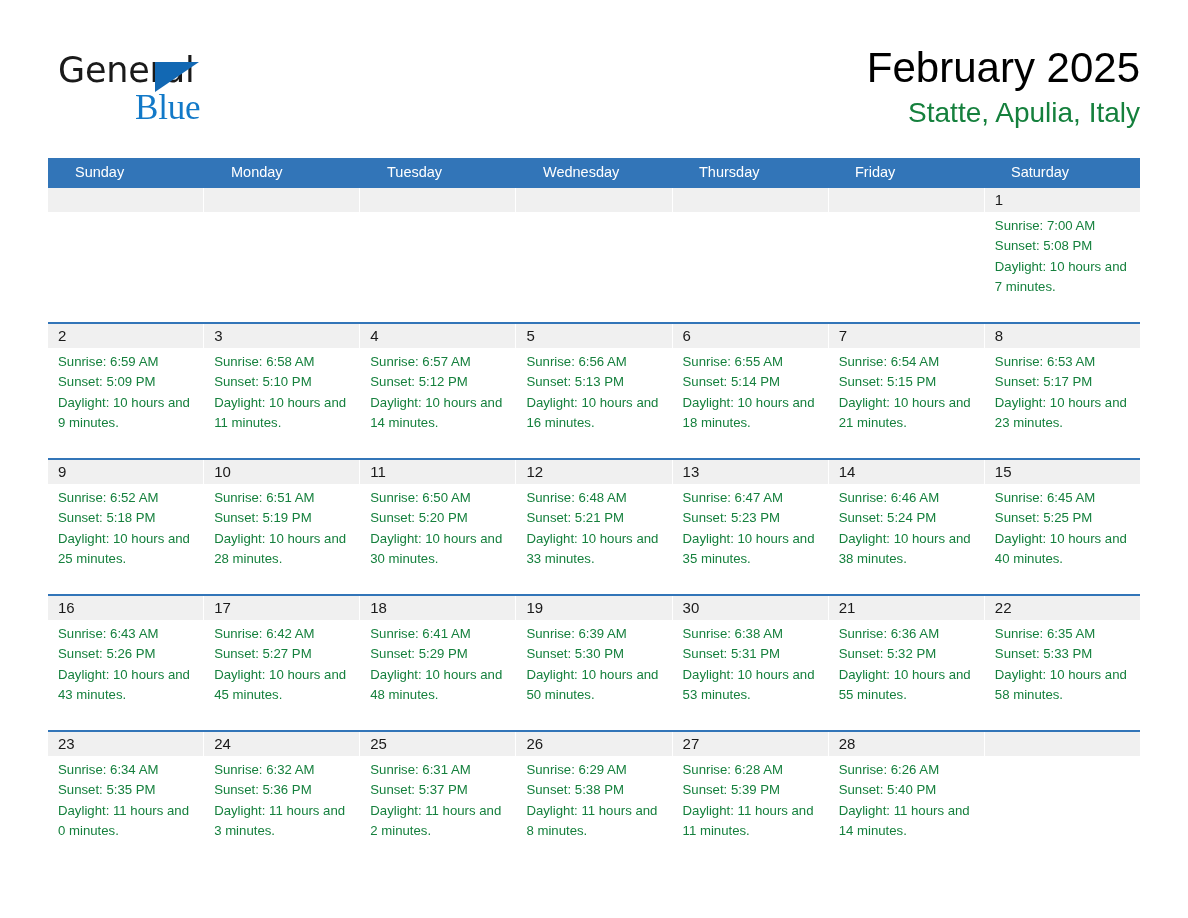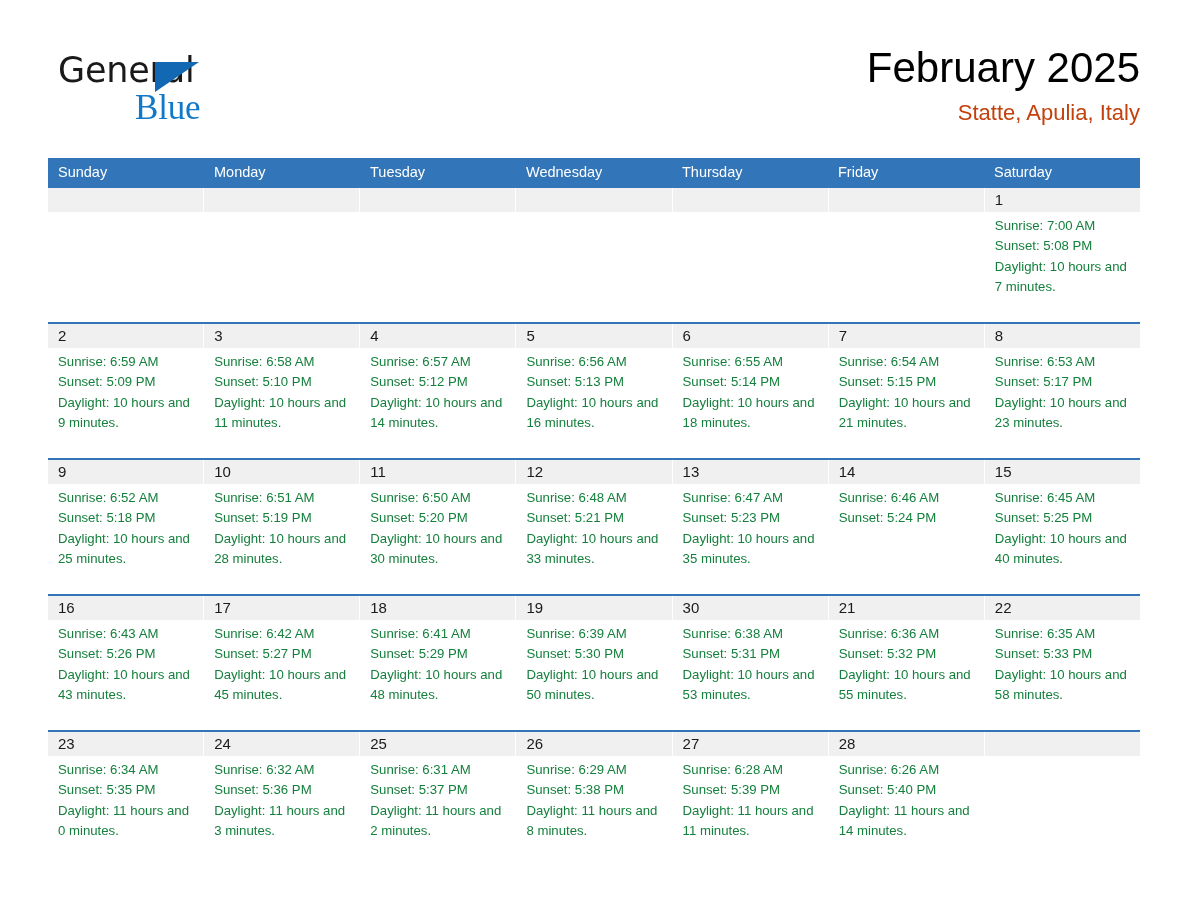--- a/index.html
+++ b/index.html
@@ -76,24 +76,24 @@
     width: 700px;
   }
   .cal-title {
     font-size: 42px;
     line-height: 52px;
     font-weight: 400;
     color: #000000;
     letter-spacing: 0px;
   }
   .cal-subtitle {
-    font-size: 22px;
+    font-size: 28px;
     line-height: 34px;
     font-weight: 400;
-    color: #c2410c;
+    color: #15803d;
     margin-top: 2px;
   }
 
   
   .calendar {
     position: absolute;
     left: 48px;
     top: 158px;
     width: 1092px;
   }
@@ -101,21 +101,21 @@
     display: flex;
     width: 100%;
     background: #3275b8;
     height: 28px;
   }
   .dow {
     flex: 1 1 0;
     color: #ffffff;
     font-size: 14.5px;
     line-height: 28px;
-    padding-left: 10px;
+    padding-left: 27px;
     white-space: nowrap;
     overflow: hidden;
   }
 
   .week {
     width: 100%;
     border-top: 2px solid #3275b8;
     margin-top: 6px;
   }
   .week:first-of-type { margin-top: 0; }
@@ -312,20 +312,21 @@
                 <div>Sunrise: 6:47 AM</div>
                 <div>Sunset: 5:23 PM</div>
                 <div class="wrap">Daylight: 10 hours and 35 minutes.</div>
               </div>
             </div>
             <div class="daycell">
               <div class="daynum-band">14</div>
               <div class="day-info">
                 <div>Sunrise: 6:46 AM</div>
                 <div>Sunset: 5:24 PM</div>
+                <div class="wrap">Daylight: 10 hours and 38 minutes.</div>
               </div>
             </div>
             <div class="daycell">
               <div class="daynum-band">15</div>
               <div class="day-info">
                 <div>Sunrise: 6:45 AM</div>
                 <div>Sunset: 5:25 PM</div>
                 <div class="wrap">Daylight: 10 hours and 40 minutes.</div>
               </div>
             </div>

